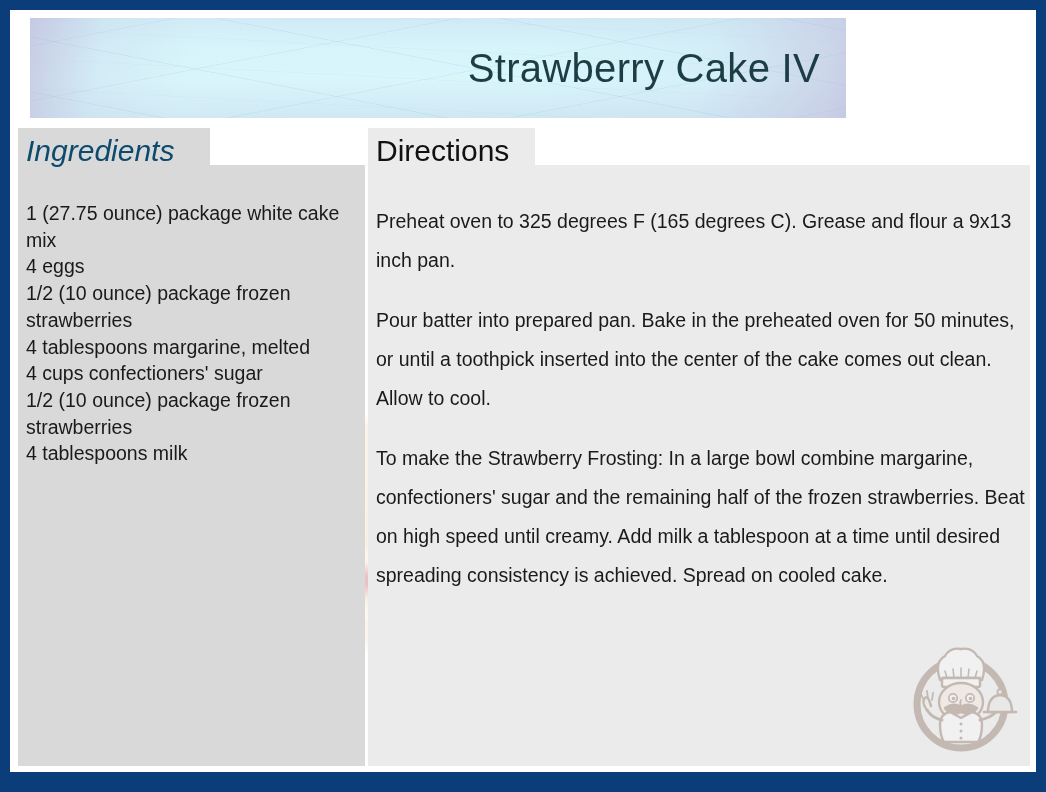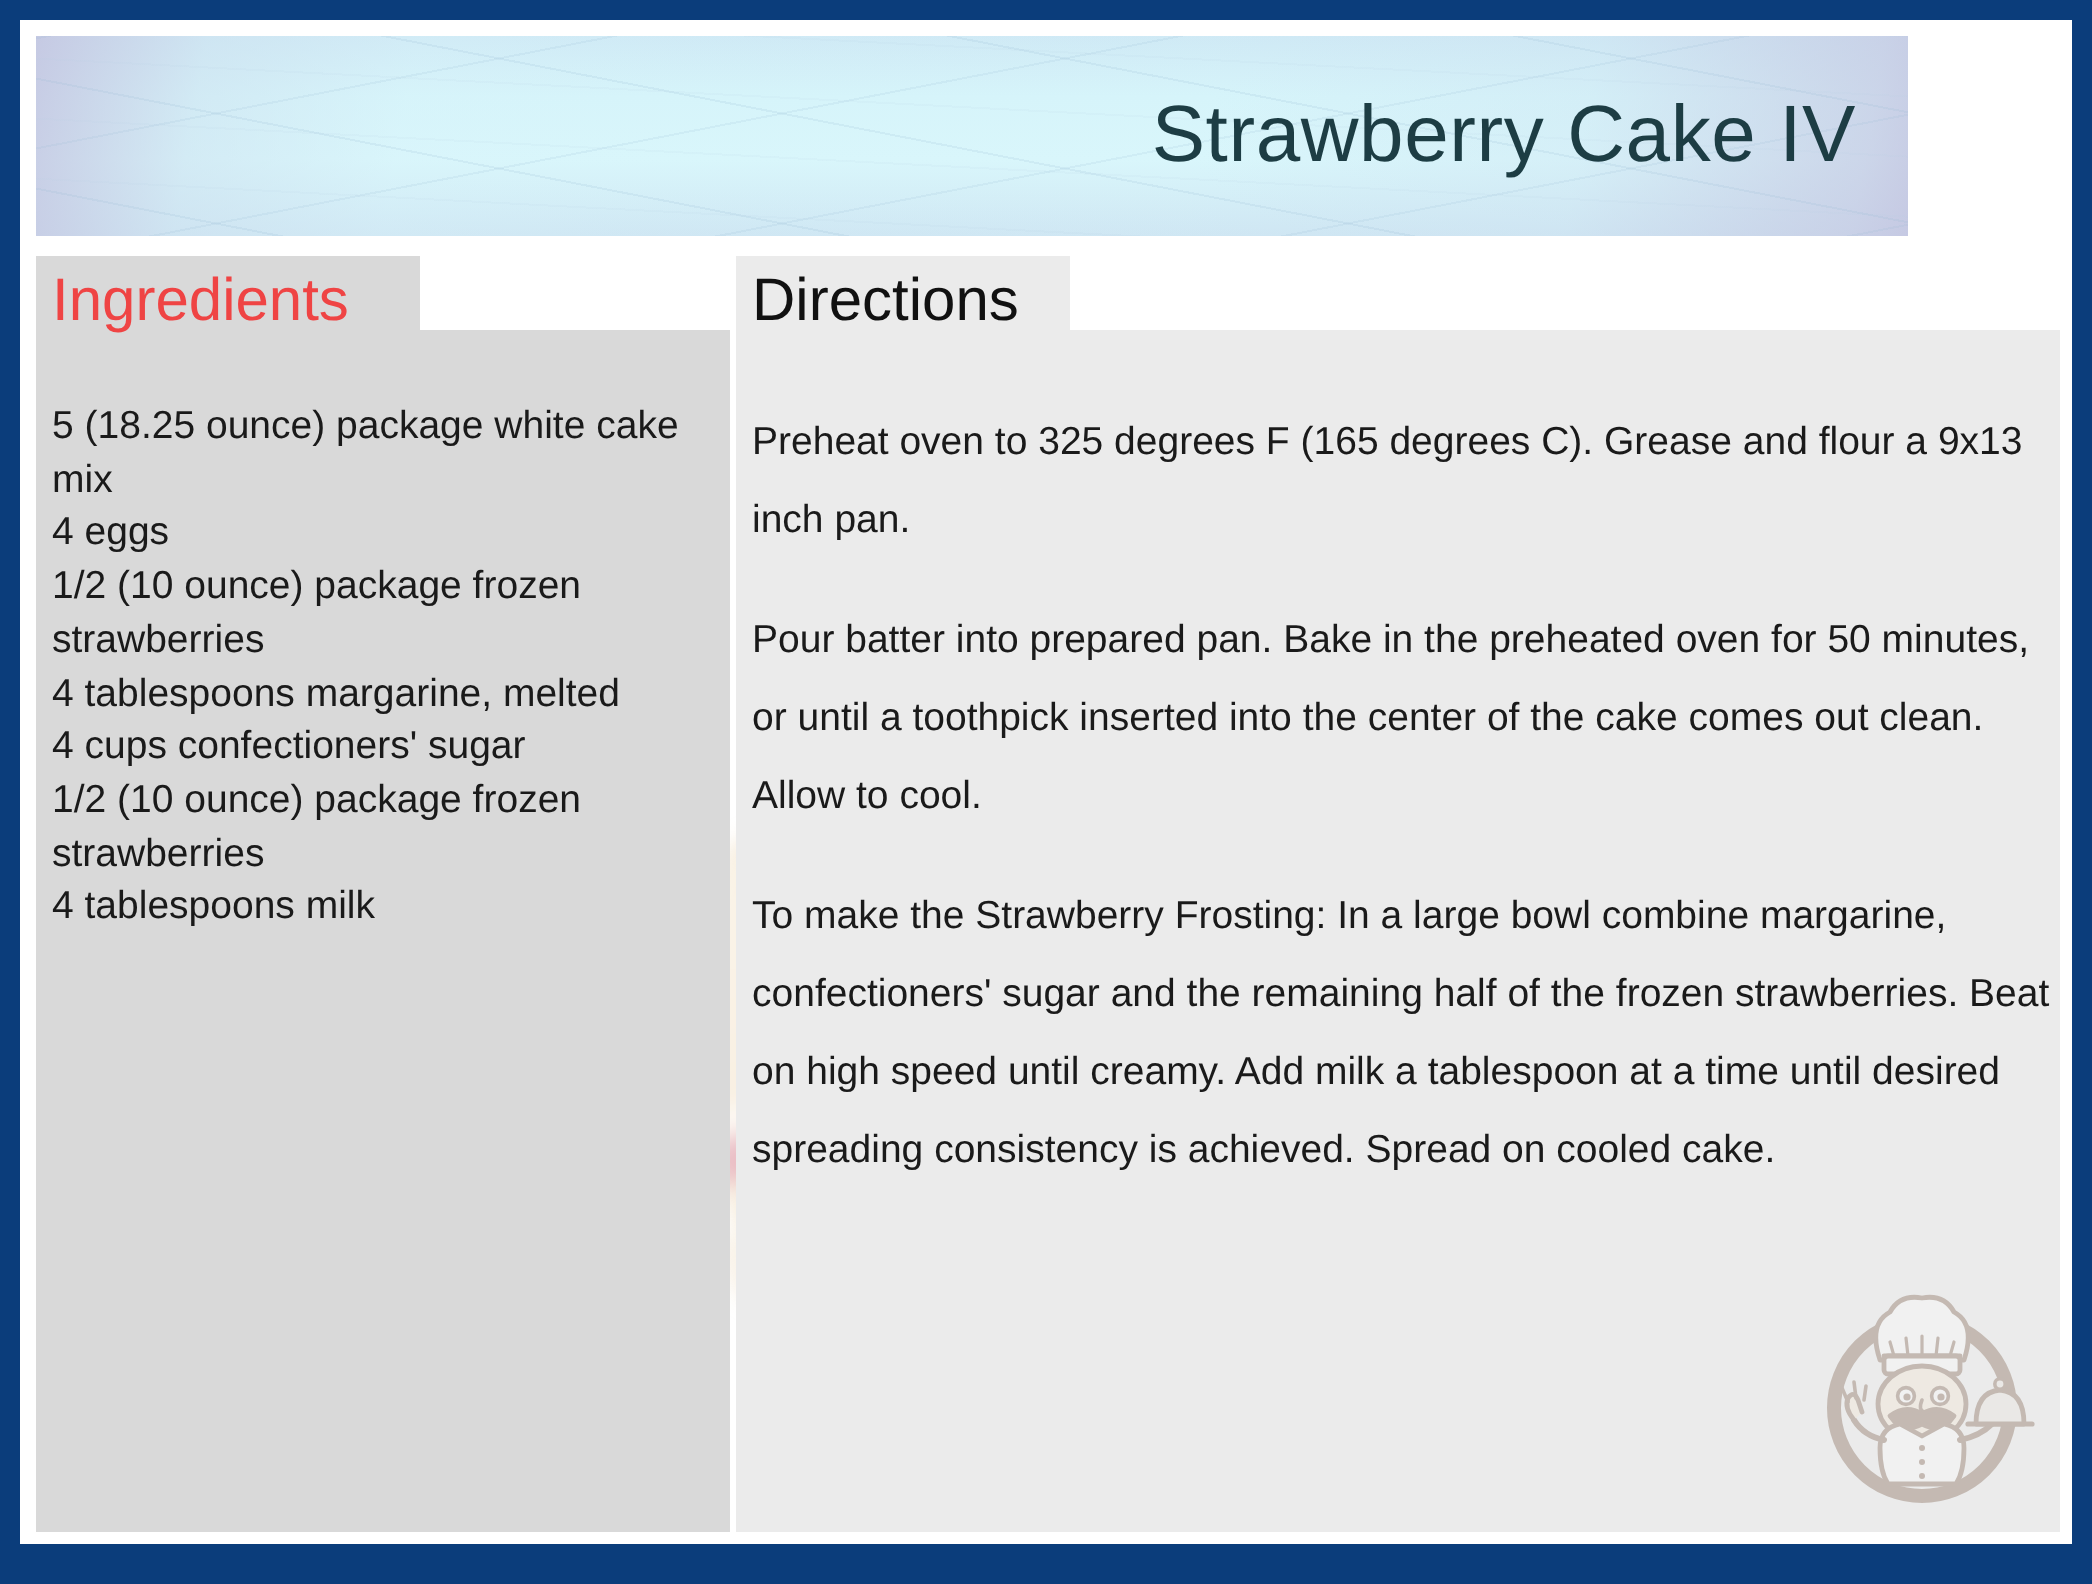--- a/index.html
+++ b/index.html
@@ -32,23 +32,23 @@
     top: 10px;
     width: 1026px;
     height: 762px;
     background: #ffffff;
     overflow: hidden;
   }
 
   
   #header-banner {
     position: absolute;
-    left: 8px;
+    left: 20px;
     top: 8px;
-    width: 936px;
+    width: 816px;
     height: 100px;
     overflow: hidden;
     background:
       linear-gradient(100deg,
         rgba(196,196,224,0.85) 0%,
         rgba(206,226,240,0.55) 9%,
         rgba(216,243,250,0.25) 20%,
         rgba(214,245,250,0.08) 34%,
         rgba(214,245,250,0.05) 62%,
         rgba(205,225,240,0.30) 82%,
@@ -135,23 +135,24 @@
     top: 118px;
     width: 192px;
     height: 44px;
     background: #d9d9d9;
   }
   #ingredients-heading {
     position: absolute;
     left: 16px;
     top: 124px;
     font-size: 30px;
-    color: #ef4444;
+    color: #0c4a6e;
     font-weight: 400;
     white-space: nowrap;
+    font-style: italic;
   }
 
   #directions-column {
     position: absolute;
     left: 358px;
     top: 155px;
     right: 6px;
     bottom: 6px;
     background: #ebebeb;
   }
@@ -286,21 +287,21 @@
         <circle cx="214" cy="258" r="4" fill="#d5b684"></circle>
         <circle cx="286" cy="240" r="3" fill="#e0c396"></circle>
       </g>
     </svg>
 
     <div id="ingredients-column"></div>
     <div id="ingredients-heading-tab"></div>
     <div id="ingredients-heading">Ingredients</div>
 
     <ul id="ingredients-list">
-      <li>5 (18.25 ounce) package white cake mix</li>
+      <li>1 (27.75 ounce) package white cake mix</li>
       <li>4 eggs</li>
       <li>1/2 (10 ounce) package frozen strawberries</li>
       <li>4 tablespoons margarine, melted</li>
       <li>4 cups confectioners' sugar</li>
       <li>1/2 (10 ounce) package frozen strawberries</li>
       <li>4 tablespoons milk</li>
     </ul>
 
     <div id="directions-column"></div>
     <div id="directions-heading-tab"></div>

